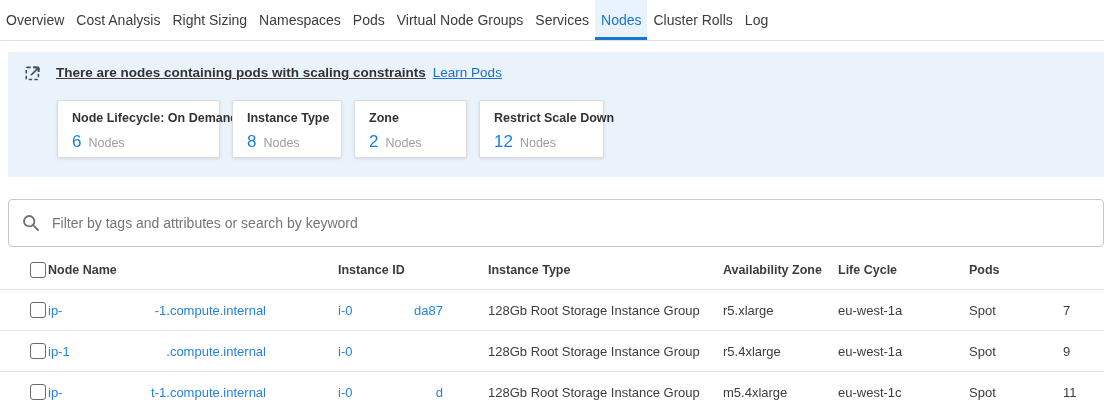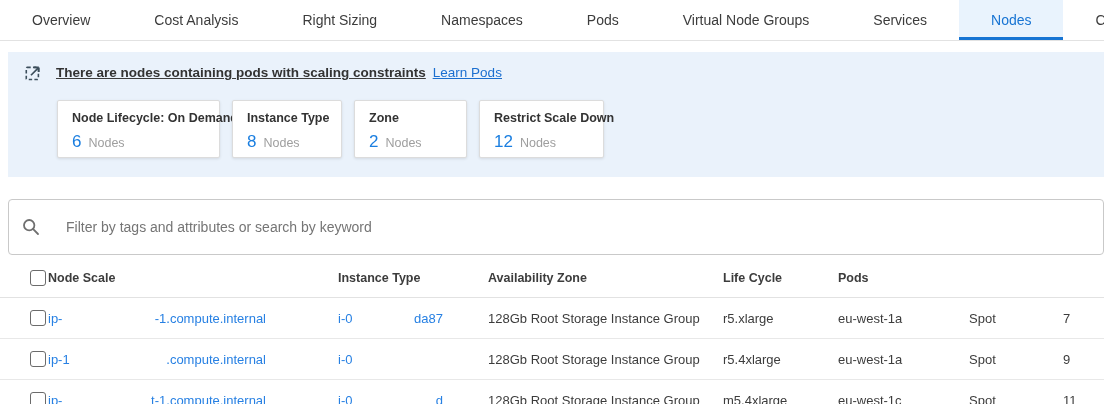--- a/index.html
+++ b/index.html
@@ -1,42 +1,42 @@
 <!DOCTYPE html>
 <html><head>
 <meta charset="utf-8">
 <style>
   * { margin:0; padding:0; box-sizing:border-box; }
   html,body { width:1104px; height:404px; overflow:hidden; background:#fff;
               font-family:"Liberation Sans","DejaVu Sans",sans-serif; color:#3c3c3c; }
 
   
   .tabbar { display:flex; height:41px; border-bottom:1px solid #e2e2e2; background:#fff; }
-  .tab { display:flex; align-items:center; padding:3px 32px 0; font-size:14px; color:#3c3c3c;
+  .tab { display:flex; align-items:center; padding:3px 6px 0; font-size:14px; color:#3c3c3c;
          border-bottom:3px solid transparent; cursor:pointer; white-space:nowrap; }
   .tab.active { background:#e9f3fd; color:#1774d3; border-bottom-color:#1774d3; }
 
   
   .banner { margin:11px 0 0 8px; width:1096px; height:125px; background:#eaf2fb; padding:12px 0 0; }
   .banner-head { display:flex; align-items:center; padding-left:17px; height:17px;text-decoration:underline; }
   .bicon { width:17px; height:17px; margin-right:14px; display:inline-flex; }
   .bmsg { font-size:13.5px; font-weight:bold; color:#333; }
   .blink { font-size:13.5px; color:#1b6fd0; text-decoration:underline; margin-left:7px; cursor:pointer; }
   .cards { display:flex; gap:12px; margin:19px 0 0 49px; }
   .card { background:#fff; border:1px solid #dcdcdc; border-radius:2px; height:58px;
           box-shadow:0 1px 3px rgba(0,0,0,.10); padding:10px 14px 0; cursor:pointer; }
   .card-title { font-size:12.5px; font-weight:bold; color:#333; white-space:nowrap; margin-bottom:7px; }
   .card-count { display:flex; align-items:baseline; gap:7px; }
   .card-count .num { font-size:17px; color:#1a7ee0; }
   .card-count .unit { font-size:12.5px; color:#9e9e9e; }
   .card.w1{width:163px}.card.w2{width:110px}.card.w3{width:113px}.card.w4{width:125px}
 
   
-  .search { margin:22px 0 0 8px; width:1096px; height:56px; border:1px solid #c9c9c9; border-radius:4px;
-            display:flex; align-items:center; padding:12px 13px; gap:26px; background:#fff; }
+  .search { margin:22px 0 0 8px; width:1096px; height:48px; border:1px solid #c9c9c9; border-radius:4px;
+            display:flex; align-items:center; padding:12px 13px; gap:12px; background:#fff; }
   .search input { border:none; outline:none; flex:1; font-size:14px; color:#3c3c3c;
                   font-family:"Liberation Sans","DejaVu Sans",sans-serif; background:transparent; }
   .search input::placeholder { color:#757575; }
 
   
   .table { margin-top:3px; }
   .thead, .trow { display:grid; padding-left:30px; align-items:center;
                   grid-template-columns:18px 290px 150px 235px 115px 131px 94px auto; }
   .thead { height:40px; border-bottom:1px solid #e2e2e2; }
   .th { font-size:12.5px; font-weight:bold; color:#3c3c3c; }
@@ -115,21 +115,22 @@
       <circle cx="7.2" cy="7.2" r="5.2" fill="none" stroke="#6f6f6f" stroke-width="1.8"></circle>
       <line x1="11.2" y1="11.2" x2="16" y2="16" stroke="#6f6f6f" stroke-width="1.8" stroke-linecap="round"></line>
     </svg>
   </span>
   <input type="text" placeholder="Filter by tags and attributes or search by keyword" style="">
 </div>
 
 <div class="table">
   <div class="thead">
     <span class="cb"></span>
-    <span class="th">Node Scale</span>
+    <span class="th">Node Name</span>
+    <span class="th">Instance ID</span>
     <span class="th">Instance Type</span>
     <span class="th">Availability Zone</span>
     <span class="th">Life Cycle</span>
     <span class="th">Pods</span>
   </div>
 
   <div class="trow">
     <span class="cb"></span>
     <span class="cell">
         <span class="link redacted nn">

